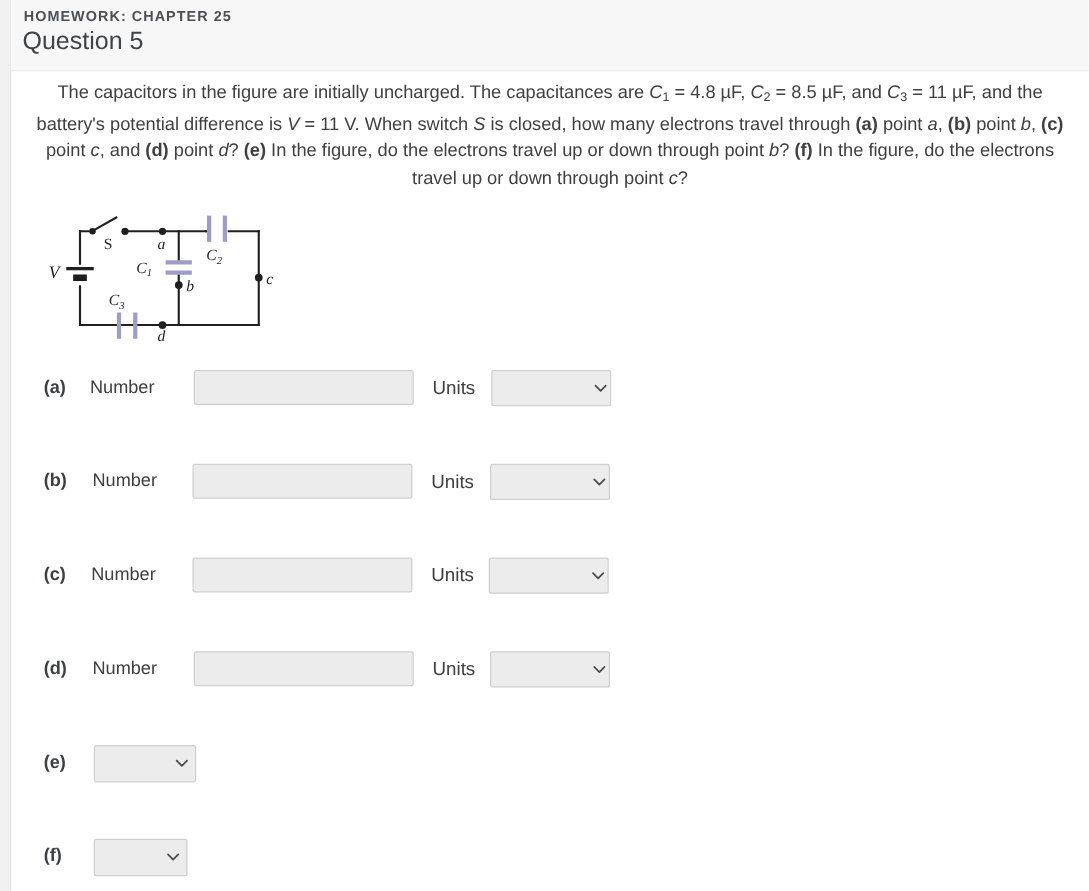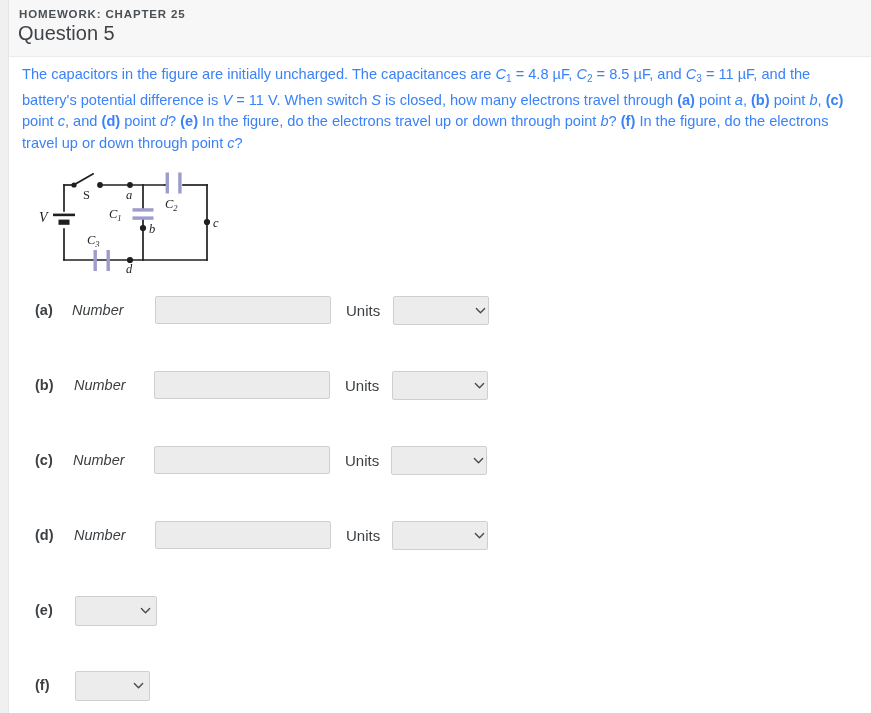--- a/index.html
+++ b/index.html
@@ -63,22 +63,22 @@
   }
 
   
   .statement {
     position: absolute;
     left: 13px;
     top: 64px;
     width: 836px;
     font-size: 14.6px;
     line-height: 21.5px;
-    color: #3b82f6;
-    text-align: left;
+    color: #404040;
+    text-align: center;
   }
   .statement i { font-style: italic; }
   .statement b { font-weight: 700; }
   .statement sub {
     font-size: 10px;
     vertical-align: -3px;
     font-style: normal;
   }
   .nb { white-space: nowrap; }
 
@@ -108,21 +108,20 @@
     font-weight: 700;
     color: #3c4043;
   }
   .num-label {
     position: absolute;
     left: 49px;
     top: 6px;
     font-size: 14.5px;
     color: #3c4043;
     white-space: nowrap;
-    font-style: italic;
   }
   .num-input {
     position: absolute;
     top: 0;
     width: 176px;
     height: 28px;
     background: #ececec;
     border: 1px solid #cfcfcf;
     border-radius: 2px;
     box-sizing: border-box;

